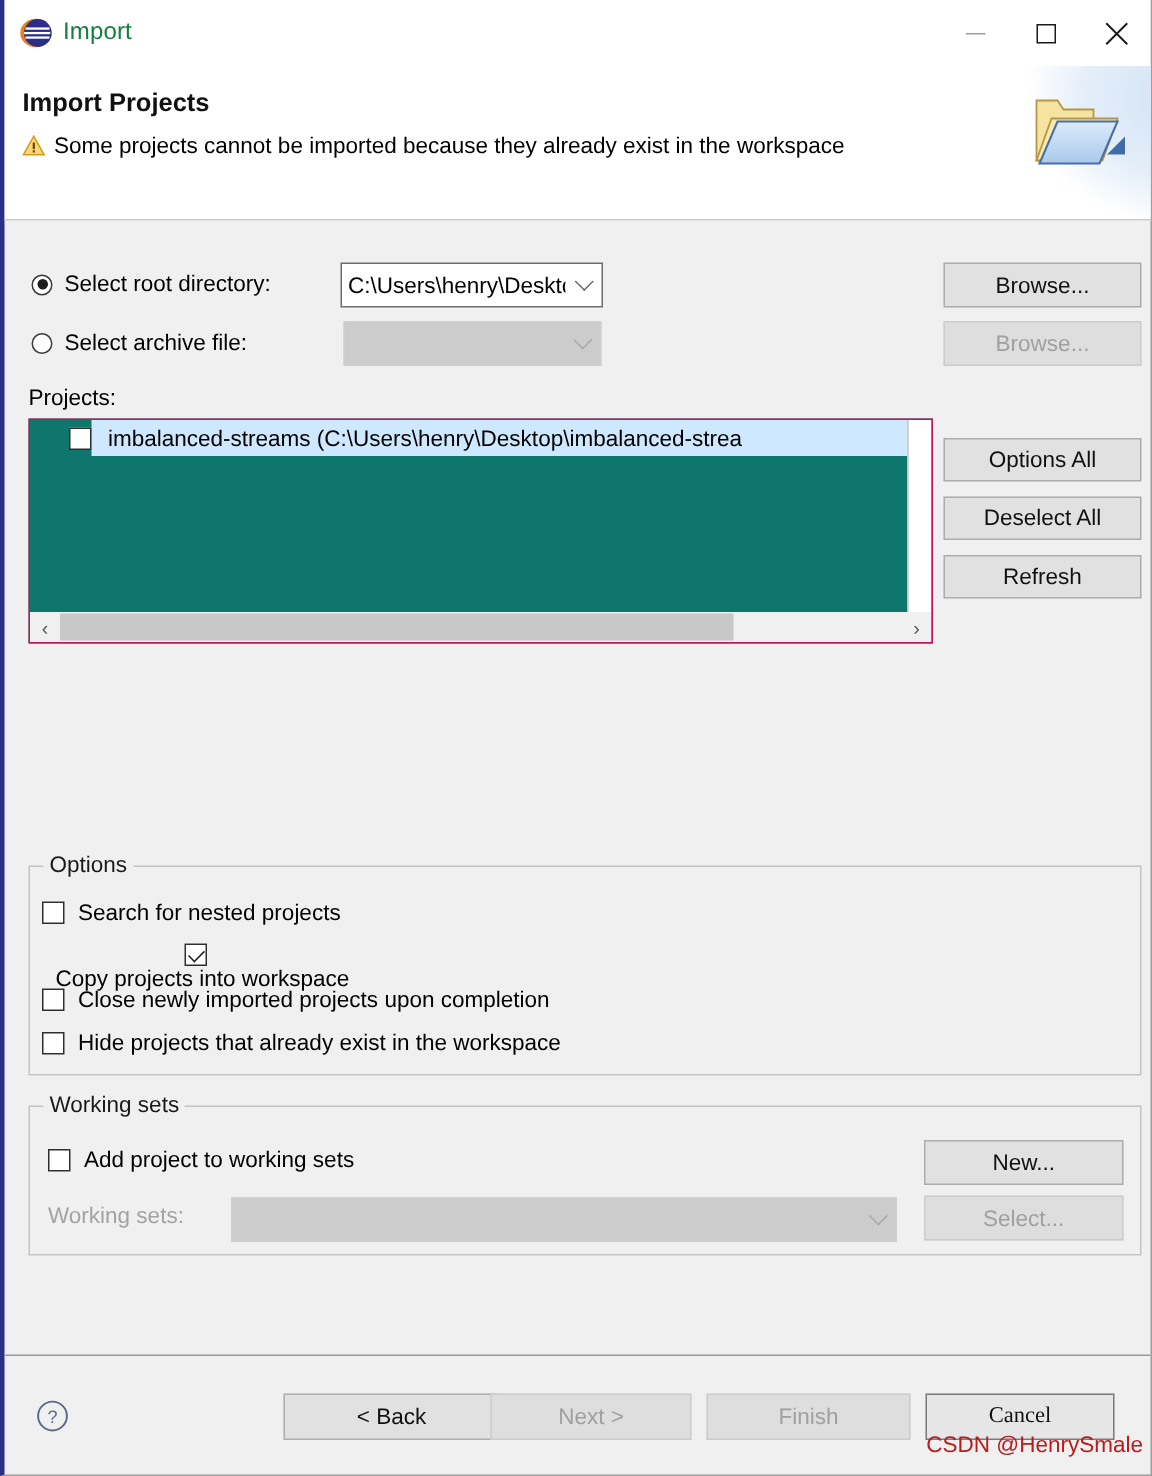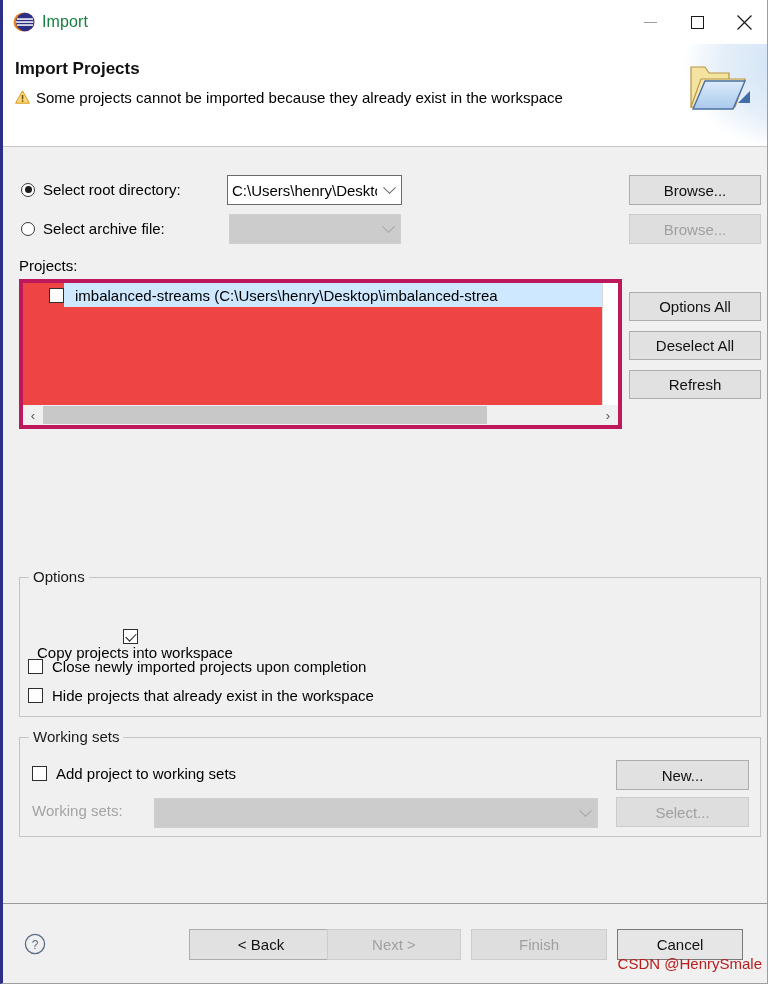--- a/index.html
+++ b/index.html
@@ -145,22 +145,22 @@
     font-family: "Liberation Sans", sans-serif;
   }
   .btn.disabled { color: #a0a0a0; background: #dedede; border-color: #cccccc; }
   .btn.default { border: 1.6px solid #7a7a7a; background: #e6e6e6; }
 
   
   #projects-label { position: absolute; left: 12px; top: 98px; font-size: 15px; }
   #project-list {
     position: absolute; left: 12px; top: 120px;
     width: 603px; height: 150px;
-    border: 4px solid #be185d;
-    background: #ef4444;
+    border: 1px solid #be185d;
+    background: #0f766e;
     overflow: hidden;
   }
   #list-viewport {
     position: absolute; left: 0; top: 0; right: 16px; bottom: 20px;
     overflow: hidden;
   }
   .list-row {
     height: 24px; display: flex; align-items: center;
     padding-left: 26px;
   }
@@ -352,20 +352,24 @@
       </div>
     </div>
 
     <div class="btn" style="left:622px; top:133px; width:132px; height:29px;">Options All</div>
     <div class="btn" style="left:622px; top:172px; width:132px; height:29px;">Deselect All</div>
     <div class="btn" style="left:622px; top:211px; width:132px; height:29px;">Refresh</div>
 
     <div class="group" style="left:12px; top:418px; width:742px; height:140px;">
       <span class="group-title">Options</span>
 
+      <div class="opt-row" style="left:8px; top:22px;">
+        <span class="cb"></span>
+        <span class="opt-label">Search for nested projects</span>
+      </div>
       <div class="opt-row" style="left:8px; top:51px;flex-direction:column;">
         <span class="cb checked"></span>
         <span class="opt-label">Copy projects into workspace</span>
       </div>
       <div class="opt-row" style="left:8px; top:80px;">
         <span class="cb"></span>
         <span class="opt-label">Close newly imported projects upon completion</span>
       </div>
       <div class="opt-row" style="left:8px; top:109px;">
         <span class="cb"></span>
@@ -402,17 +406,17 @@
   <span id="help-icon">
     <svg width="22" height="22" viewBox="0 0 22 22">
       <circle cx="11" cy="11" r="9.6" fill="none" stroke="#5b6b8a" stroke-width="1.3"></circle>
       <text x="11" y="15.6" font-size="12" font-family="Liberation Sans, sans-serif" fill="#5b6b8a" text-anchor="middle">?</text>
     </svg>
   </span>
 
   <div class="btn" style="left:186px; top:929px; width:144px; height:31px;">&lt; Back</div>
   <div class="btn disabled" style="left:324px; top:929px; width:134px; height:31px;">Next &gt;</div>
   <div class="btn disabled" style="left:468px; top:929px; width:136px; height:31px;">Finish</div>
-  <div class="btn default" style="left:614px; top:929px; width:126px; height:31px;">Cancel</div>
+  <div class="btn default" style="left:614px; top:929px; width:126px; height:31px;font-family:Liberation Serif, serif;">Cancel</div>
 
   <div id="watermark">CSDN @HenrySmale</div>
 
 </div>
 
 </body></html>

